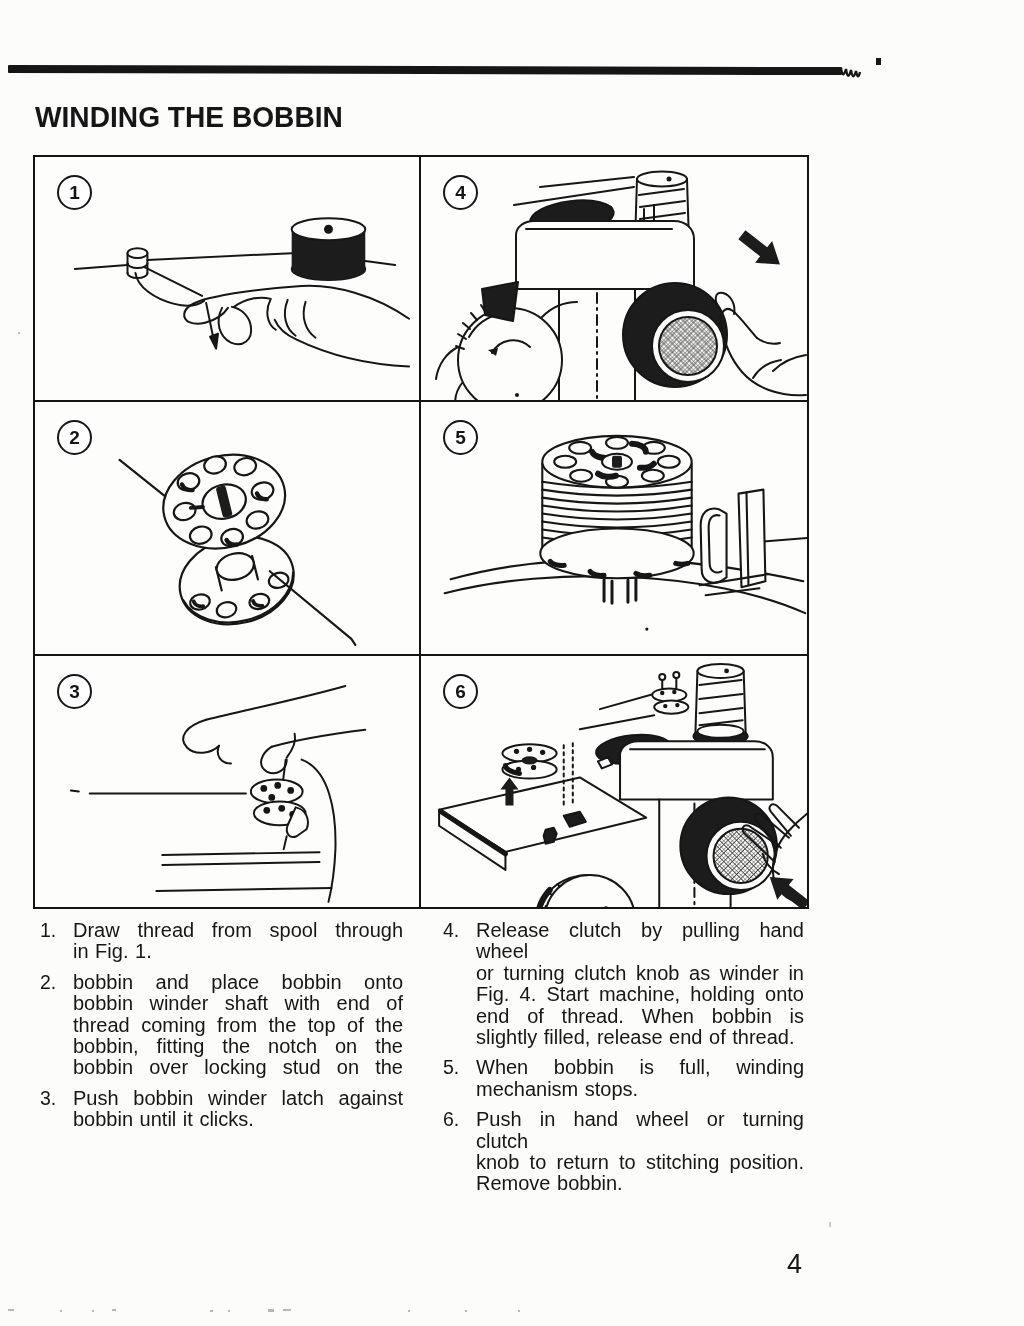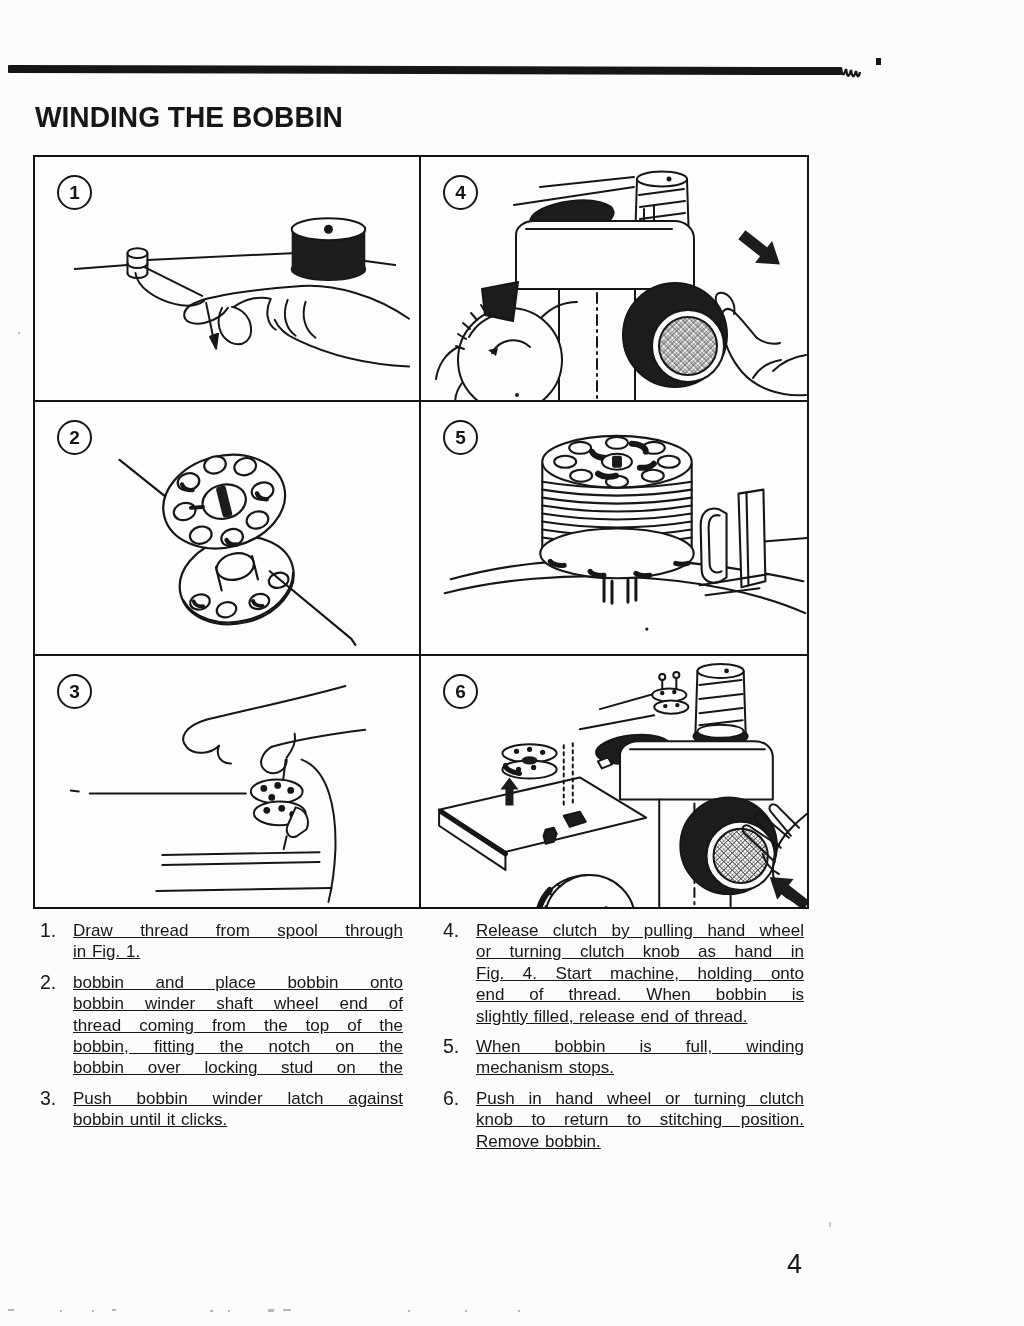--- a/index.html
+++ b/index.html
@@ -24,21 +24,21 @@
            border-radius:50%;display:flex;align-items:center;justify-content:center;
            font-size:19px;font-weight:bold;z-index:2;background:#fff;}
   .panel svg{position:absolute;inset:0;width:100%;height:100%;}
   
   .col{position:absolute;top:920px;}
   .col.left{left:40px;width:363px;}
   .col.right{left:443px;width:361px;}
   .item{display:flex;margin-bottom:9px;}
   .item .num{flex:0 0 33px;font-size:19.5px;line-height:21.4px;}
   .item .lines{flex:1;}
-  .line{font-size:17px;line-height:21.4px;text-align:justify;word-spacing:1px;text-decoration:underline;}
+  .line{font-size:20px;line-height:21.4px;text-align:justify;word-spacing:1px;}
   .line.j{text-align-last:justify;}
   .page-num{position:absolute;left:787px;top:1249px;font-size:27px;}
   
   .speck{position:absolute;background:#9a9a9a;opacity:.7;}
   .tickmark{position:absolute;left:829px;top:1222px;width:2px;height:5px;background:#c9c9c9;}
 </style>
 </head>
 <body>
 
 <div class="page">
@@ -348,40 +348,40 @@
         <div class="num">1.</div>
         <div class="lines">
           <div class="line j">Draw thread from spool through</div>
           <div class="line">in Fig. 1.</div>
         </div>
       </div>
       <div class="item">
         <div class="num">2.</div>
         <div class="lines">
           <div class="line j">bobbin and place bobbin onto</div>
-          <div class="line j">bobbin winder shaft wheel end of</div>
+          <div class="line j">bobbin winder shaft with end of</div>
           <div class="line j">thread coming from the top of the</div>
           <div class="line j">bobbin, fitting the notch on the</div>
           <div class="line j">bobbin over locking stud on the</div>
         </div>
       </div>
       <div class="item">
         <div class="num">3.</div>
         <div class="lines">
           <div class="line j">Push bobbin winder latch against</div>
           <div class="line">bobbin until it clicks.</div>
         </div>
       </div>
     </div>
   <div class="col right" id="col-right">
       <div class="item">
         <div class="num">4.</div>
         <div class="lines">
           <div class="line j">Release clutch by pulling hand wheel</div>
-          <div class="line j">or turning clutch knob as hand in</div>
+          <div class="line j">or turning clutch knob as winder in</div>
           <div class="line j">Fig. 4. Start machine, holding onto</div>
           <div class="line j">end of thread. When bobbin is</div>
           <div class="line">slightly filled, release end of thread.</div>
         </div>
       </div>
       <div class="item">
         <div class="num">5.</div>
         <div class="lines">
           <div class="line j">When bobbin is full, winding</div>
           <div class="line">mechanism stops.</div>

